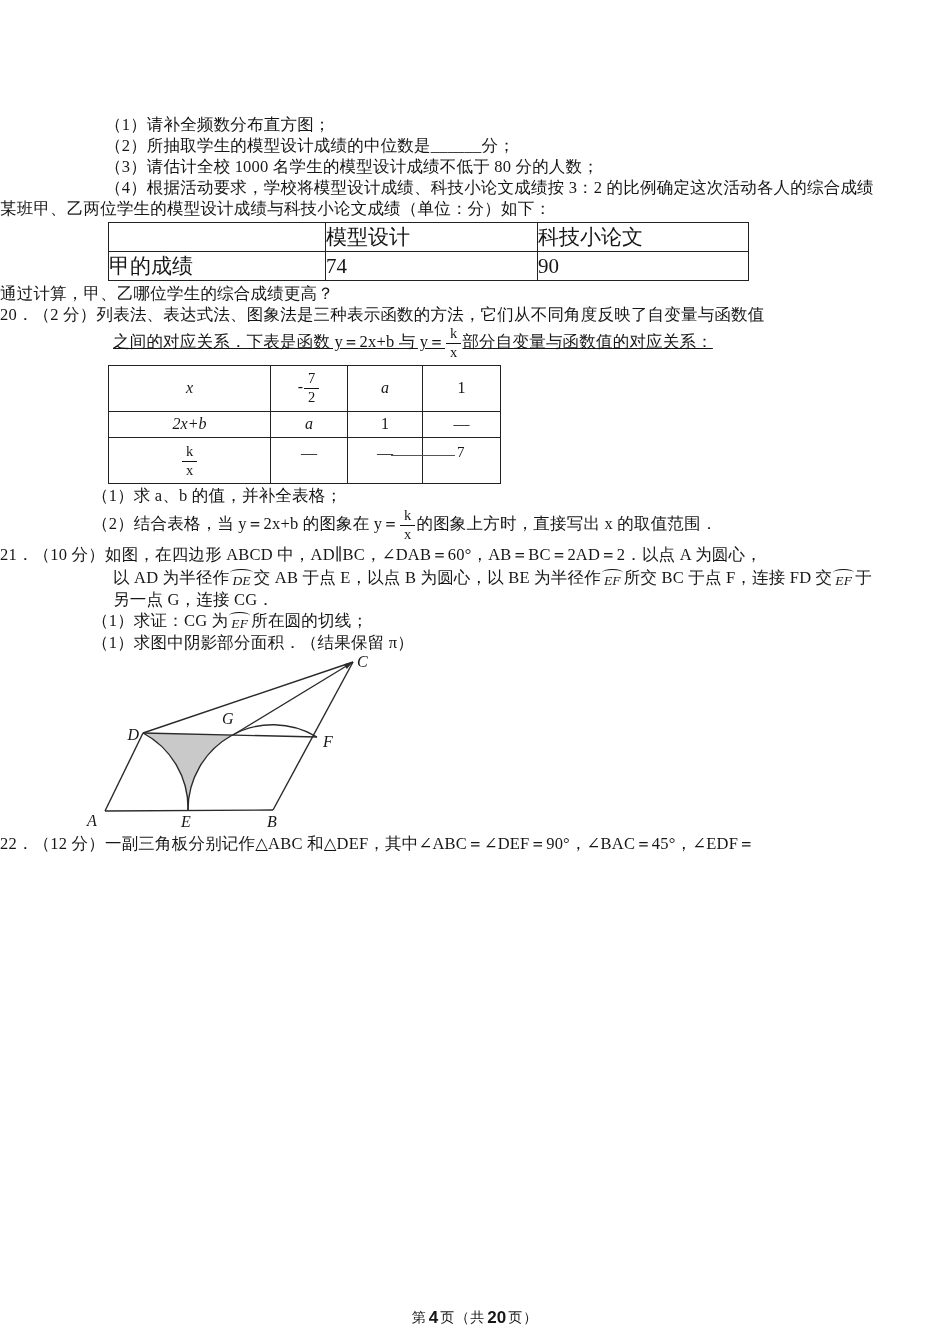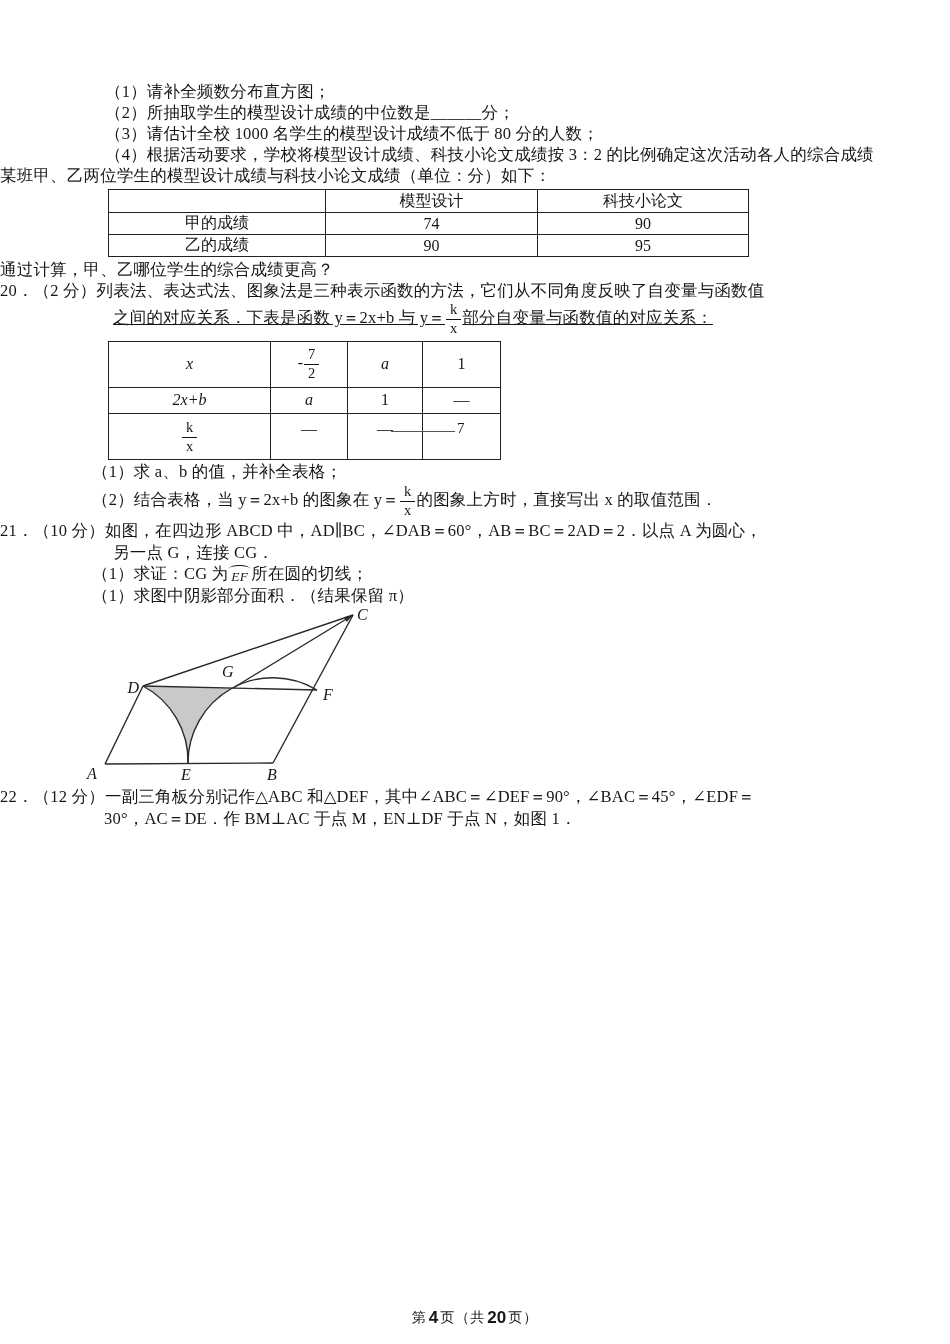--- a/index.html
+++ b/index.html
@@ -1,21 +1,21 @@
 <!DOCTYPE html>
 <html><head>
 <meta charset="utf-8">
 <style>
   html,body{margin:0;padding:0;}
   body{
     width:950px;height:1344px;position:relative;overflow:hidden;
     background:#ffffff;color:#161616;
     font-family:"Liberation Serif","DejaVu Serif",serif;
   }
-  .page{position:relative;width:950px;height:966px;padding-top:81px;box-sizing:border-box;}
+  .page{position:relative;width:950px;height:966px;padding-top:114px;box-sizing:border-box;}
   .ln{white-space:nowrap;font-size:16.5px;line-height:21px;letter-spacing:0.2px;}
   .ind-sub{margin-left:105px;}
   .ind-main{}
   .ind-cont{margin-left:113px;}
   .ind-item{margin-left:92px;}
   .ind-cont2{margin-left:104px;}
   .ln-tall{line-height:34px;text-decoration:underline;}
   .ln-tall2{line-height:36px;}
   .it{font-style:italic;}
 
@@ -26,21 +26,21 @@
   .frac .fd{display:block;padding-top:1px;}
 
   
   .arct{position:relative;display:inline-block;font-style:italic;font-size:13.5px;
         margin:0 3px;vertical-align:-2px;line-height:14px;}
   .arct::before{content:"";position:absolute;top:-5px;left:-2px;right:-2px;height:6px;
         border-top:1.7px solid #111;border-radius:100% 100% 0 0;}
 
   
   .t1{border-collapse:collapse;margin:3px 0 2px 108px;table-layout:fixed;}
-  .t1 td{border:1.6px solid #222;text-align:center;font-size:16px;padding:0;}
+  .t1 td{border:1.6px solid #222;text-align:left;font-size:21px;padding:0;}
   .t1 tr{height:22px;}
   .t1 tr.hd{height:23px;}
 
   
   .t2wrap{position:relative;margin:4px 0 1px 108px;width:392px;}
   .t2{border-collapse:collapse;table-layout:fixed;width:392px;}
   .t2 td{border:1.8px solid #222;text-align:center;font-size:16px;padding:0;}
   .t2 tr.r1{height:46px;}
   .t2 tr.r2{height:26px;}
   .t2 tr.r3{height:46px;}
@@ -81,25 +81,20 @@
         <tr class="hd">
       <td></td>
       <td>模型设计</td>
       <td>科技小论文</td>
     </tr>
     <tr>
       <td>甲的成绩</td>
       <td>74</td>
       <td>90</td>
     </tr>
-    <tr>
-      <td>乙的成绩</td>
-      <td>90</td>
-      <td>95</td>
-    </tr>
   </tbody>
     </table>
 
   <div class="ln ind-main">通过计算，甲、乙哪位学生的综合成绩更高？</div>
 
   <div class="ln ind-main"><span>20．</span><span>（2 分）列表法、表达式法、图象法是三种表示函数的方法，它们从不同角度反映了自变量与函数值</span></div>
   <div class="ln ind-cont ln-tall">
     <span>之间的对应关系．下表是函数 y＝2x+b 与 y＝</span><span class="frac"><span class="fn">k</span><span class="fd">x</span></span><span>部分自变量与函数值的对应关系：</span>
   </div>
 
@@ -134,20 +129,23 @@
       </table>
     <div class="extline"></div>
   </div>
 
   <div class="ln ind-item">（1）求 a、b 的值，并补全表格；</div>
   <div class="ln ind-item ln-tall2">
     <span>（2）结合表格，当 y＝2x+b 的图象在 y＝</span><span class="frac"><span class="fn">k</span><span class="fd">x</span></span><span>的图象上方时，直接写出 x 的取值范围．</span>
   </div>
 
   <div class="ln ind-main" style="line-height:23px"><span>21．</span><span>（10 分）如图，在四边形 ABCD 中，AD∥BC，∠DAB＝60°，AB＝BC＝2AD＝2．以点 A 为圆心，</span></div>
+  <div class="ln ind-cont" style="line-height:23px">
+    <span>以 AD 为半径作</span><span class="arct">DE</span><span>交 AB 于点 E，以点 B 为圆心，以 BE 为半径作</span><span class="arct">EF</span><span>所交 BC 于点 F，连接 FD 交</span><span class="arct">EF</span><span>于</span>
+  </div>
   <div class="ln ind-cont">另一点 G，连接 CG．</div>
   <div class="ln ind-item" style="line-height:22px">
     <span>（1）求证：CG 为</span><span class="arct">EF</span><span>所在圆的切线；</span>
   </div>
   <div class="ln ind-item" style="line-height:22px">（1）求图中阴影部分面积．（结果保留 π）</div>
 
   <div class="fig">
     <svg width="300" height="185" viewBox="0 0 300 185">
 
       <path d="M58,85 L148,87 A85,85 0 0 0 103,162 A85,85 0 0 0 58,85 Z" fill="#c9c9c9" stroke="none"></path>
@@ -168,19 +166,18 @@
       <text x="96" y="179">E</text>
       <text x="182" y="179">B</text>
       <text x="54" y="92" text-anchor="end">D</text>
       <text x="137" y="76">G</text>
       <text x="238" y="99">F</text>
       <text x="272" y="19">C</text>
     </svg>
   </div>
 
   <div class="ln ind-main" style="line-height:22px"><span>22．</span><span>（12 分）一副三角板分别记作△ABC 和△DEF，其中∠ABC＝∠DEF＝90°，∠BAC＝45°，∠EDF＝</span></div>
-  <div class="ln ind-cont2">30°，AC＝DE．作 BM⊥AC 于点 M，EN⊥DF 于点 N，如图 1．</div>
 
   <div class="footer">
     <span>第</span><span class="num">4</span><span>页（共</span><span class="num">20</span><span>页）</span>
   </div>
 
 </div>
 
 </body></html>

